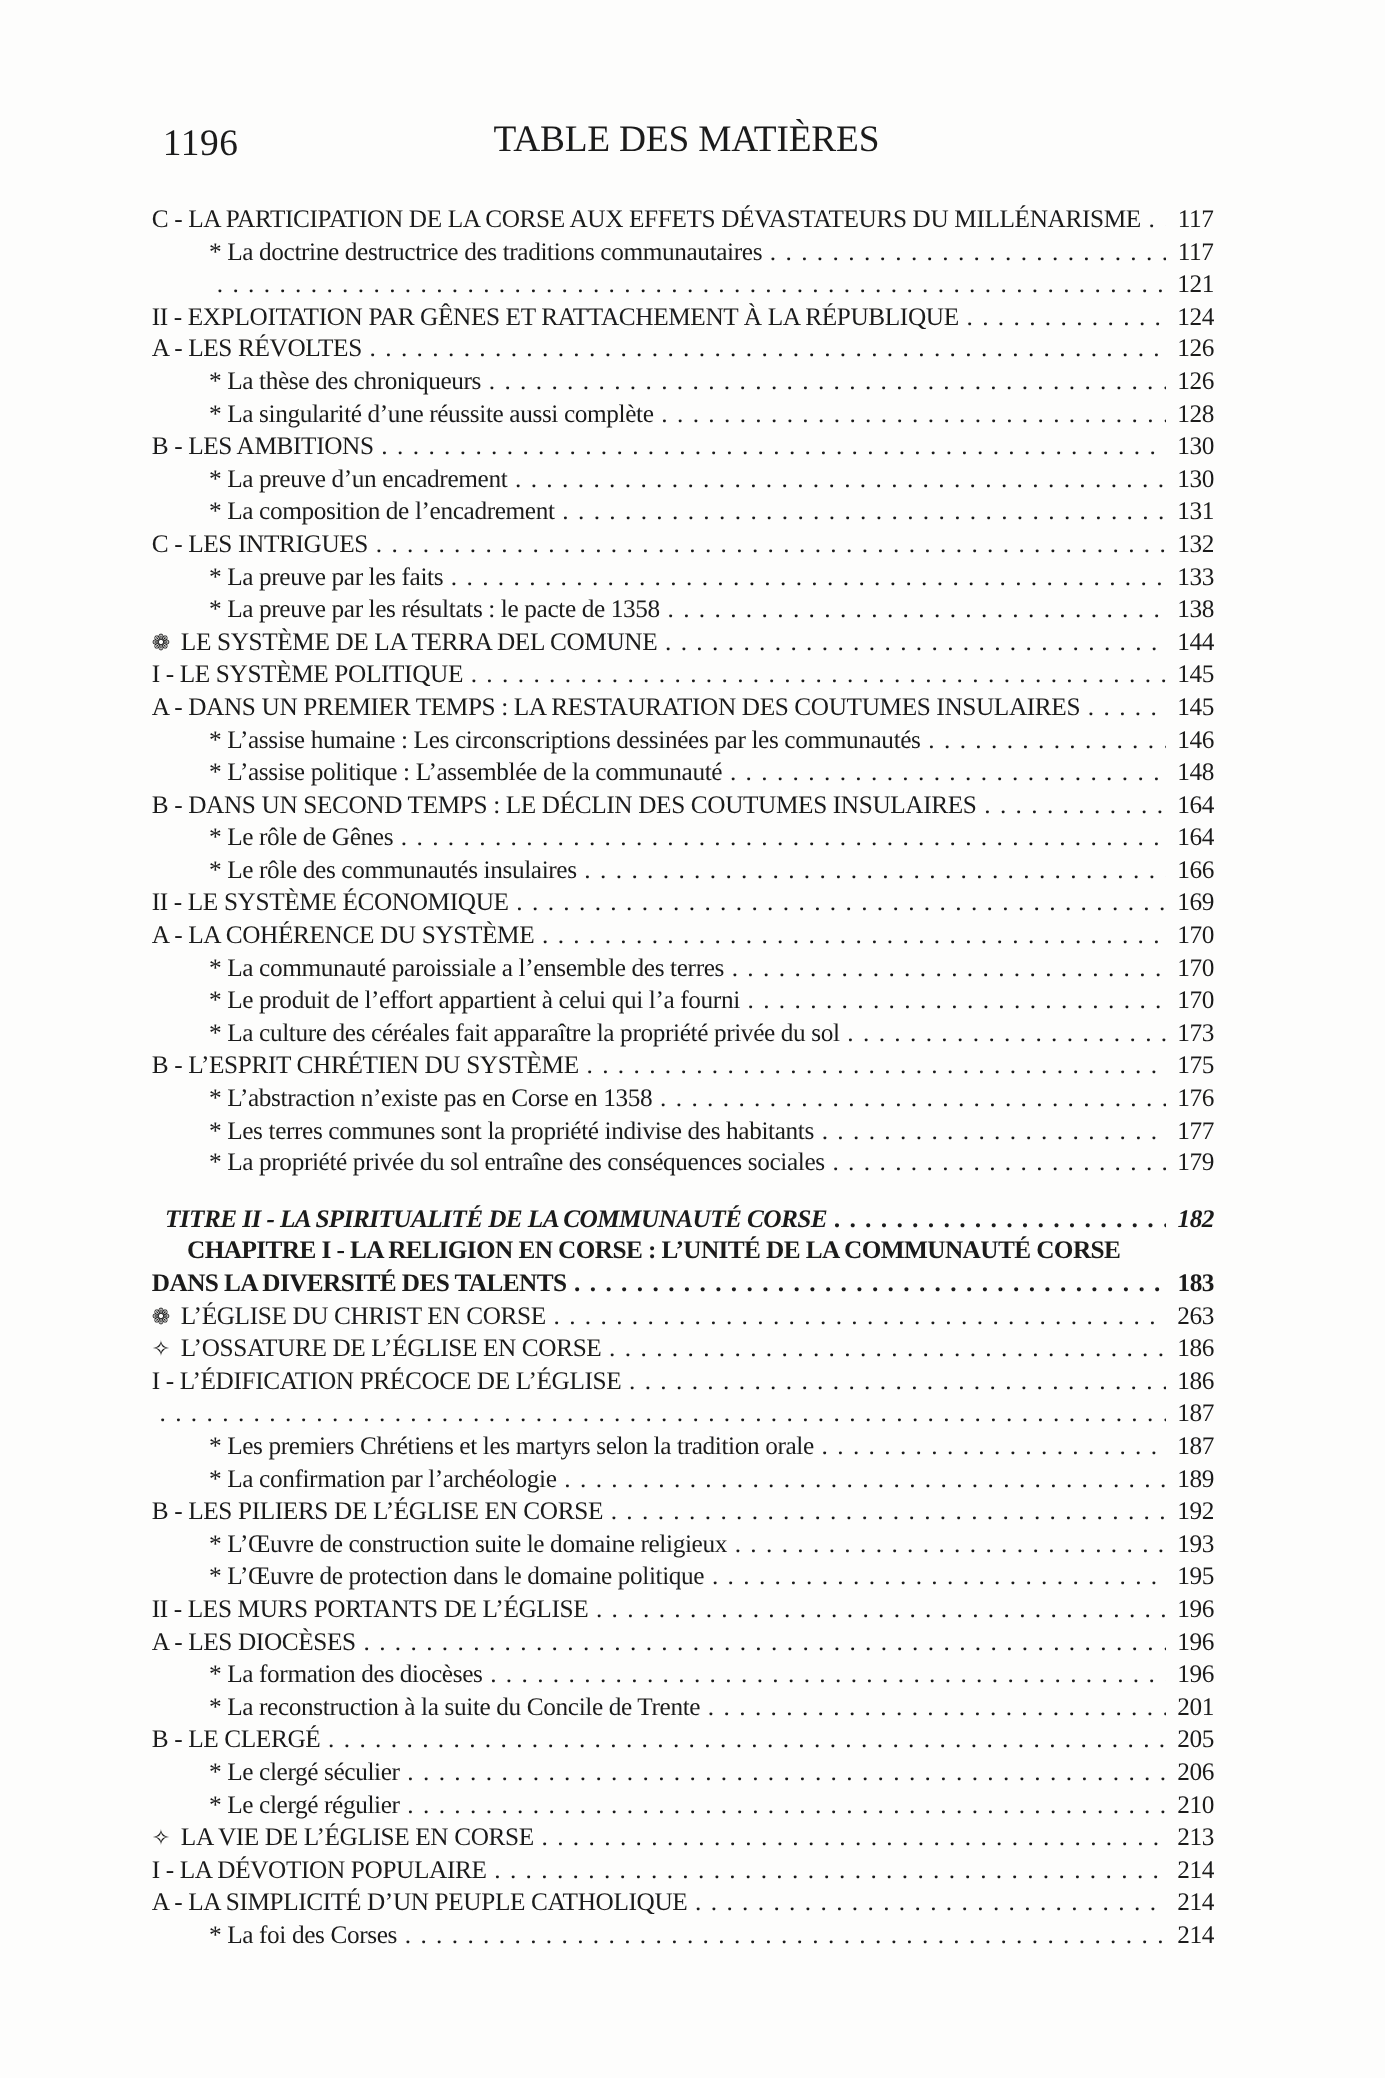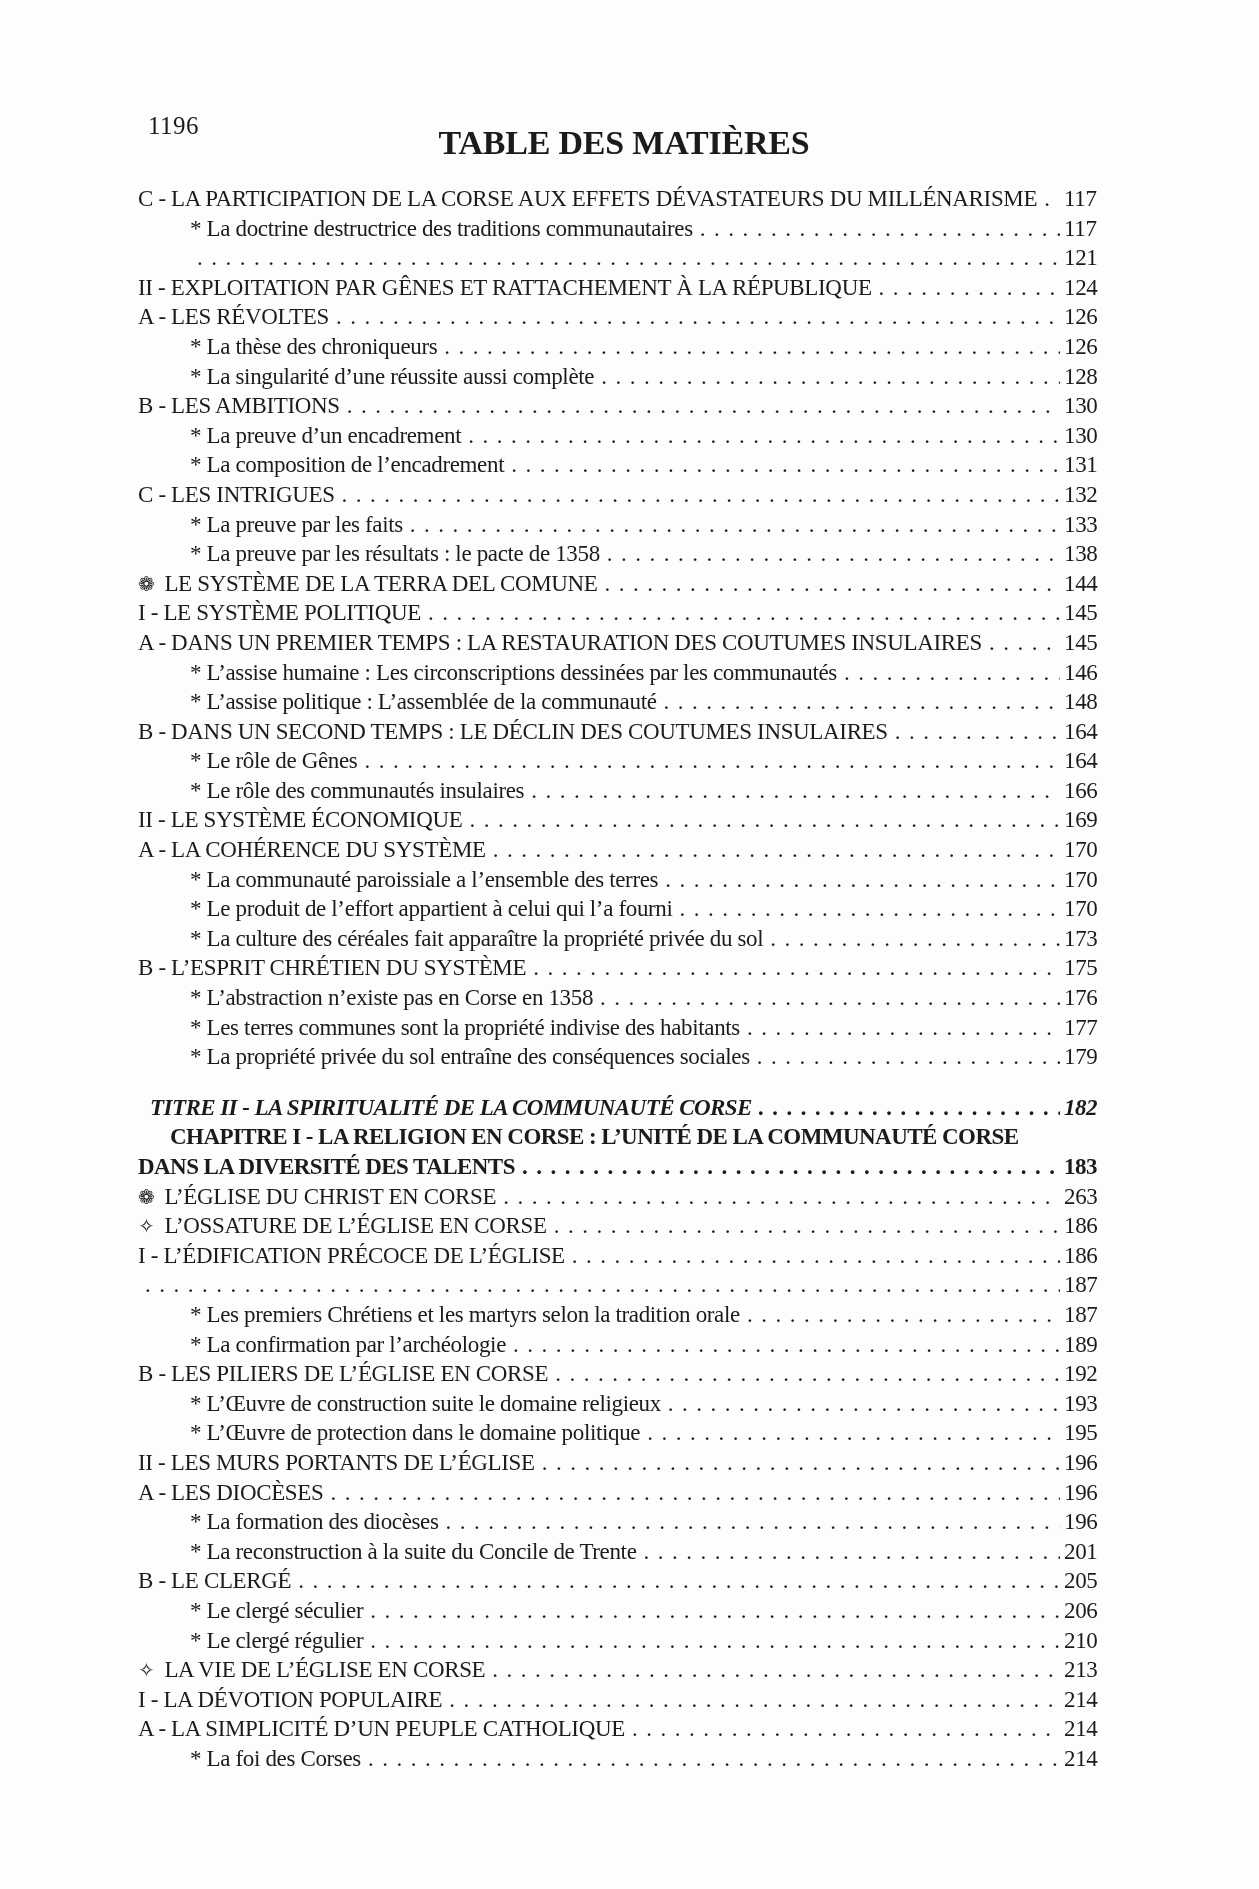--- a/index.html
+++ b/index.html
@@ -21,32 +21,32 @@
   }
   .page-header {
     position: relative;
     padding-top: 110px;
     height: 40px;
   }
   .page-number {
     position: absolute;
     left: 10px;
     top: 112px;
-    font-size: 25px;
+    font-size: 34px;
     letter-spacing: 0.5px;
   }
   .page-title {
     position: absolute;
     left: 0;
     right: 0;
     top: 108px;
-    margin: 16px;
+    margin: 0;
     text-align: center;
     font-size: 34px;
-    font-weight: bold;
+    font-weight: normal;
     letter-spacing: -0.2px;
     white-space: nowrap;
   }
   .toc {
     margin-top: 34px;
   }
   .toc-line {
     display: flex;
     align-items: baseline;
     height: 29.6px;
@@ -85,21 +85,21 @@
     white-space: nowrap;
     margin: 0 4px 0 7px;
   }
   .leader::after {
     content: "...................................................................................................................................";
     letter-spacing: 8.5px;
   }
   .pagenum {
     flex: 0 0 auto;
     min-width: 46px;
-    text-align: left;
+    text-align: center;
   }
 </style>
 </head>
 <body>
 
 <div class="page">
   <header class="page-header">
     <span class="page-number">1196</span>
     <h1 class="page-title">TABLE DES MATIÈRES</h1>
   </header>

